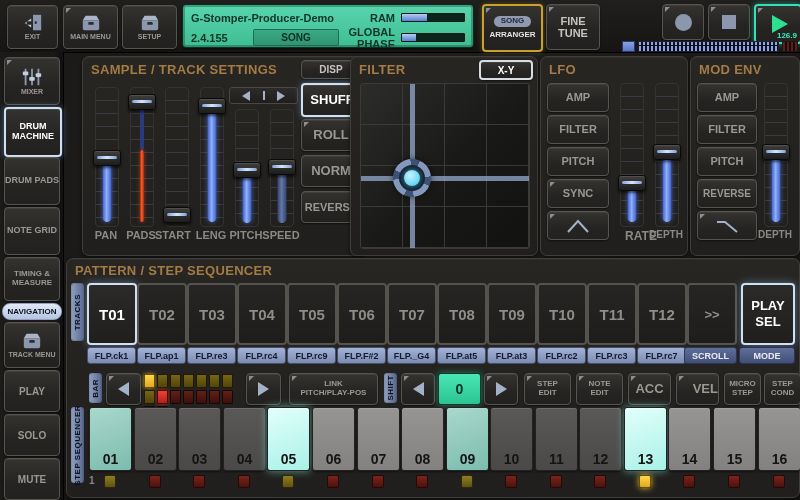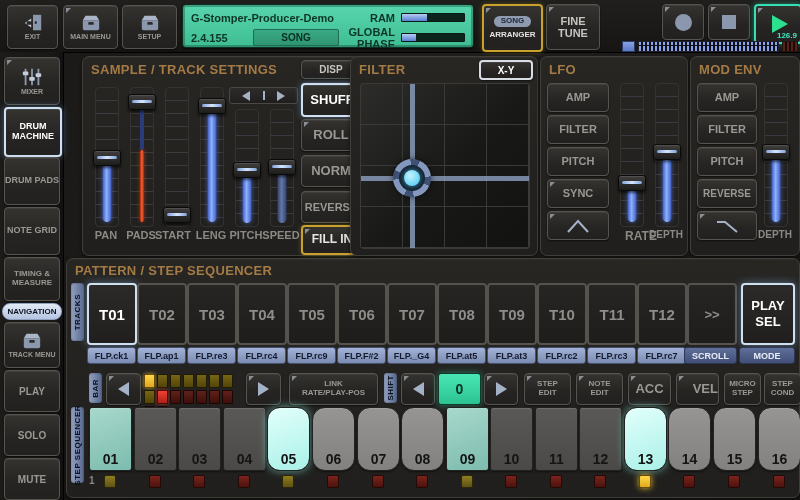--- a/index.html
+++ b/index.html
@@ -86,21 +86,21 @@
     background:linear-gradient(180deg,#262523,#1e1d1b);border:2px solid #55534e;
     display:flex;align-items:center;justify-content:center;font-size:15px;font-weight:bold;color:#8f8d89;}
   .trk.act{border-color:#cfe0f2;color:#fff;box-shadow:0 0 8px rgba(150,195,255,.45);background:linear-gradient(180deg,#2b2a28,#211f1e);}
   .pill{position:absolute;top:88px;height:15px;border-radius:3px;border:1px solid #45506e;
     background:linear-gradient(180deg,#a3b2d6,#7b8cb2);color:#131a2e;font-size:9px;font-weight:bold;
     display:flex;align-items:center;justify-content:center;}
   .pill.dark{background:linear-gradient(180deg,#5f6f99,#414f77);color:#e9edf6;border-color:#2c3654;}
   .step{position:absolute;top:148px;width:41px;height:62px;border-radius:3px;border:1px solid #222;
     box-shadow:inset 0 1px 0 rgba(255,255,255,.12),0 1px 2px rgba(0,0,0,.5);}
   .step.d{background:linear-gradient(180deg,#5a5957,#4a4947);}
-  .step.l{background:linear-gradient(180deg,#969593,#828180);border-radius:13px;}
+  .step.l{background:linear-gradient(180deg,#969593,#828180);}
   .step.d.on{background:linear-gradient(160deg,#a8d8cc,#7cbcae);}
   .step.l.on{background:linear-gradient(160deg,#e2fffb,#a9f1e8);box-shadow:0 0 9px rgba(150,255,240,.55),inset 0 1px 0 rgba(255,255,255,.4);}
   .snum{position:absolute;bottom:3px;left:0;right:0;text-align:center;font-size:14px;font-weight:bold;color:#141414;}
   .ind{position:absolute;top:216px;width:10px;height:11px;border-radius:2px;}
   .ind.olive{background:linear-gradient(180deg,#8f7d22,#5f5214);border:1px solid #2e2806;}
   .ind.red{background:linear-gradient(180deg,#7a241c,#4c120e);border:1px solid #260805;}
   .ind.yellow{background:linear-gradient(180deg,#ffd84a,#e0a81e);border:1px solid #6a4c08;box-shadow:0 0 6px rgba(255,210,60,.85);}
   .bgrid{position:absolute;left:77px;top:115px;width:93px;height:28px;display:flex;flex-wrap:wrap;gap:2px;align-content:space-between;}
   .bcell{width:9px;height:12px;border-radius:1px;}
   .bc-y1{background:linear-gradient(180deg,#ffd84a,#dfa81e);border:1px solid #6a4c08;box-shadow:0 0 4px rgba(255,210,60,.7);}
@@ -296,23 +296,20 @@
     </div>
     <div class="btn f13 fd" style="left:218px;top:62px;width:58px;height:30px;">
       <span>ROLL</span>
     </div>
     <div class="btn f13" style="left:218px;top:98px;width:58px;height:30px;">
       <span>NORM</span>
     </div>
     <div class="btn f11" style="left:218px;top:134px;width:58px;height:30px;">
       <span>REVERSE</span>
     </div>
-    <div class="btn gold f12 fd" style="left:218px;top:168px;width:58px;height:26px;font-size:12px;">
-      <span>FILL IN</span>
-    </div>
   </div>
 
   <div class="panel" style="left:350px;top:56px;width:186px;height:198px;">
     <div class="ptitle" style="left:8px;top:5px;">FILTER</div>
     <div class="btn f10" style="left:128px;top:3px;width:50px;height:16px;border:2px solid #d8dde4;color:#fff;">
       <span>X-Y</span>
     </div>
     <div class="xypad" style="left:9px;top:26px;width:168px;height:164px;">
       <div class="xygrid"></div>
       <div class="xyv" style="left:29%;"></div>
@@ -497,21 +494,21 @@
         <div class="bcell bc-r0"></div>
         <div class="bcell bc-r0"></div>
         <div class="bcell bc-r0"></div>
         <div class="bcell bc-r0"></div>
     </div>
     <div class="btn fd" style="left:179px;top:114px;width:33px;height:30px;">
         <div class="tri-r"></div>
       </div>
     <div class="btn f8 fd" style="left:222px;top:114px;width:87px;height:30px;">
       <span>LINK</span>
-      <span>RATE/PLAY-POS</span>
+      <span>PITCH/PLAY-POS</span>
     </div>
     <div class="vlab" style="left:317px;top:114px;width:13px;height:30px;">
         <span>SHIFT</span>
       </div>
     <div class="btn fd" style="left:334px;top:114px;width:32px;height:30px;">
         <div class="tri-l"></div>
       </div>
     <div class="zdisp" style="left:371px;top:114px;width:41px;height:30px;">
         <span>0</span>
       </div>

